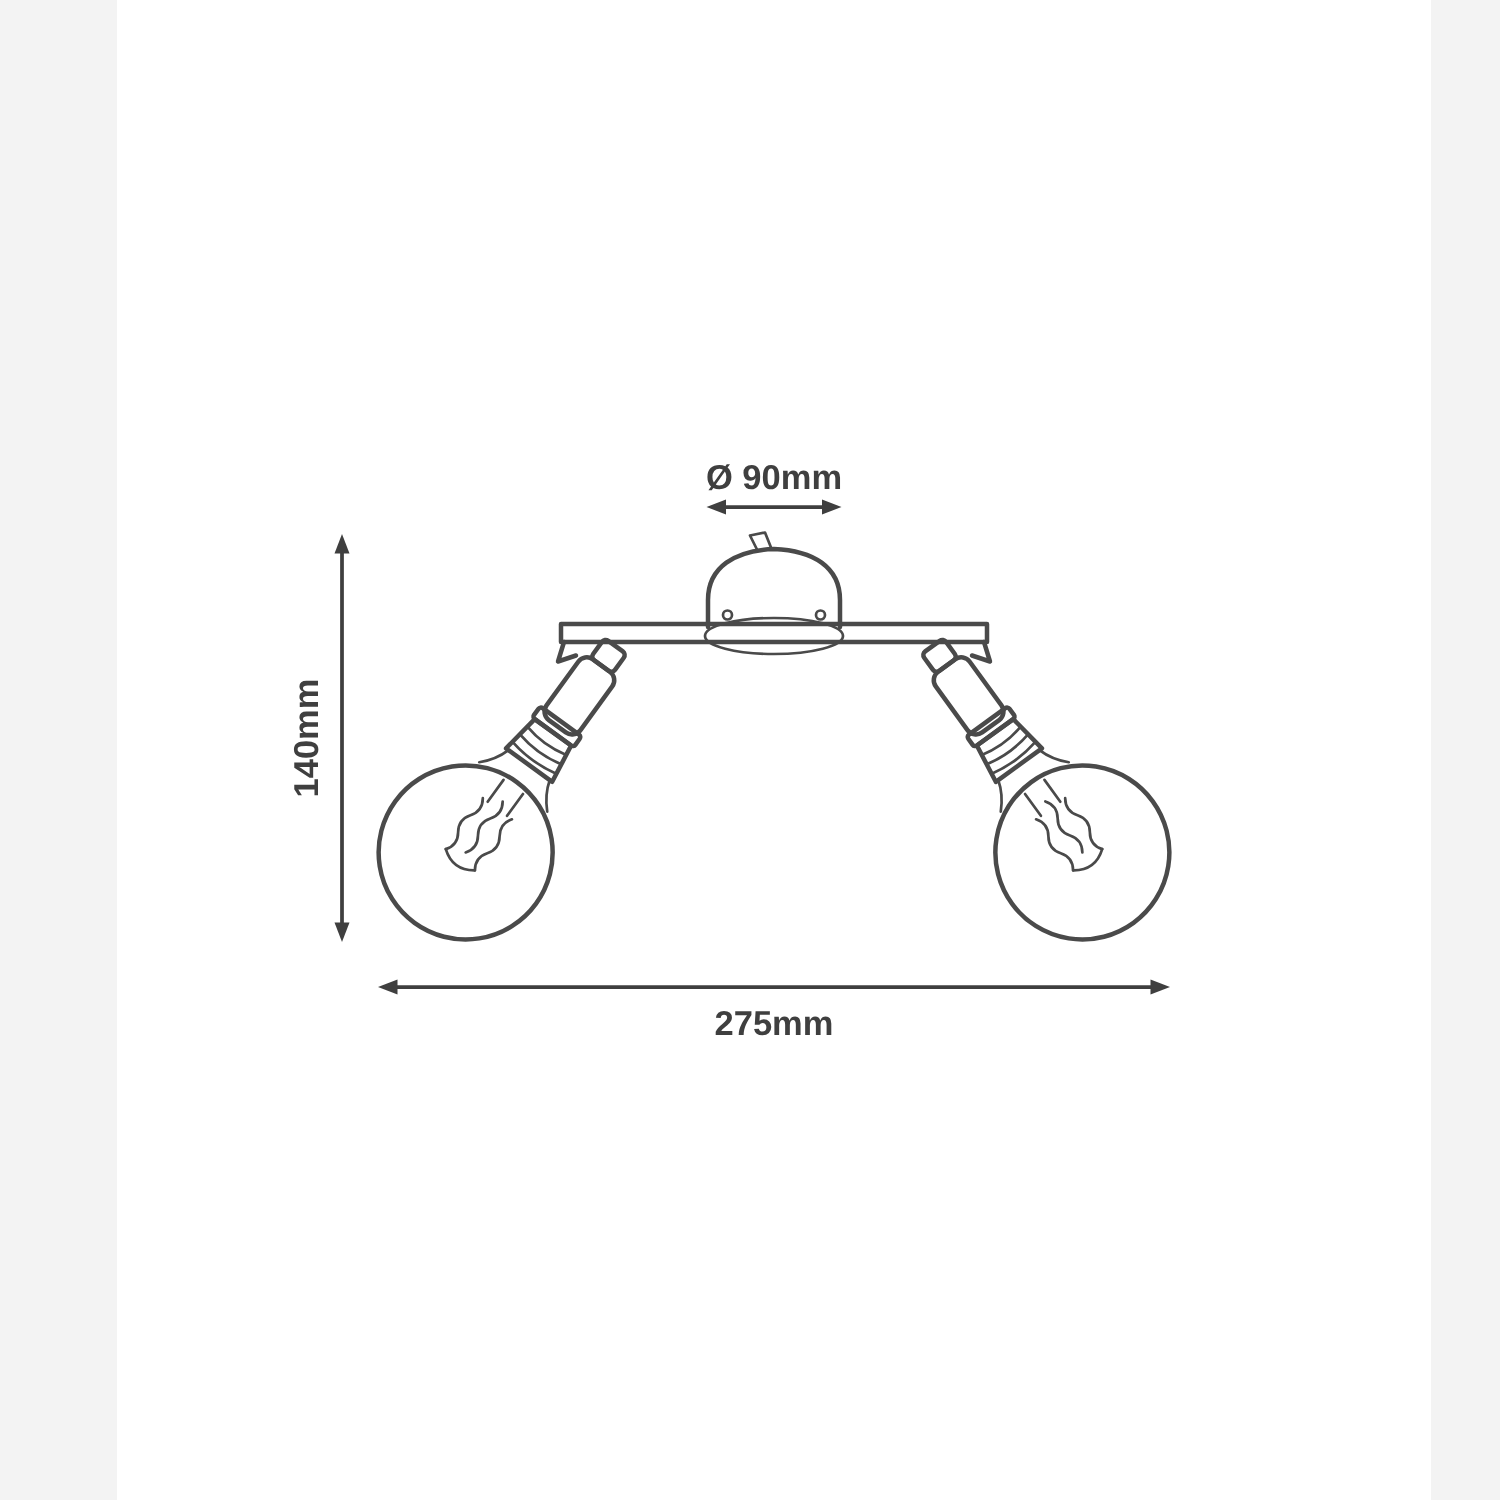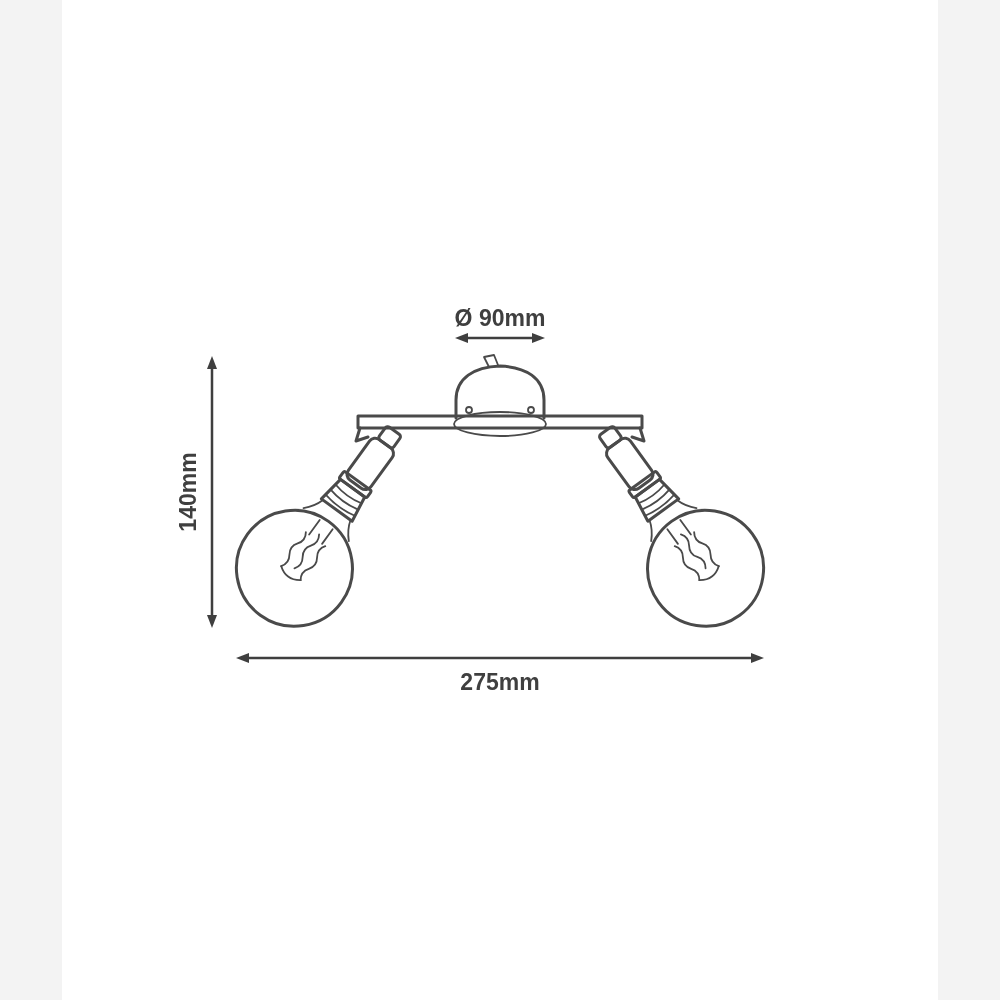--- a/index.html
+++ b/index.html
@@ -7,20 +7,21 @@
     padding: 0;
     width: 1000px;
     height: 1000px;
     background: #f3f3f3;
     font-family: "Liberation Sans", sans-serif;
   }
   .stage {
     position: relative;
     width: 967px;
     height: 1000px;
+    margin-left: 16px;
   }
   svg { display: block; }
   .outline {
     stroke: #4a4a4a;
     fill: none;
     stroke-width: 3;
     stroke-linecap: round;
     stroke-linejoin: round;
   }
   .thin { stroke-width: 1.8; }

